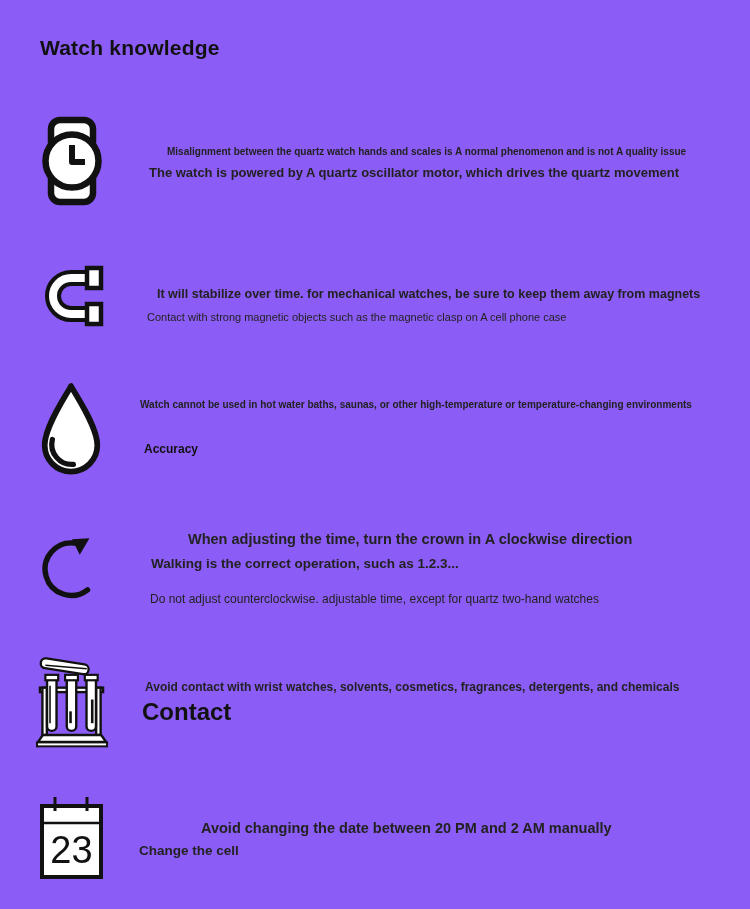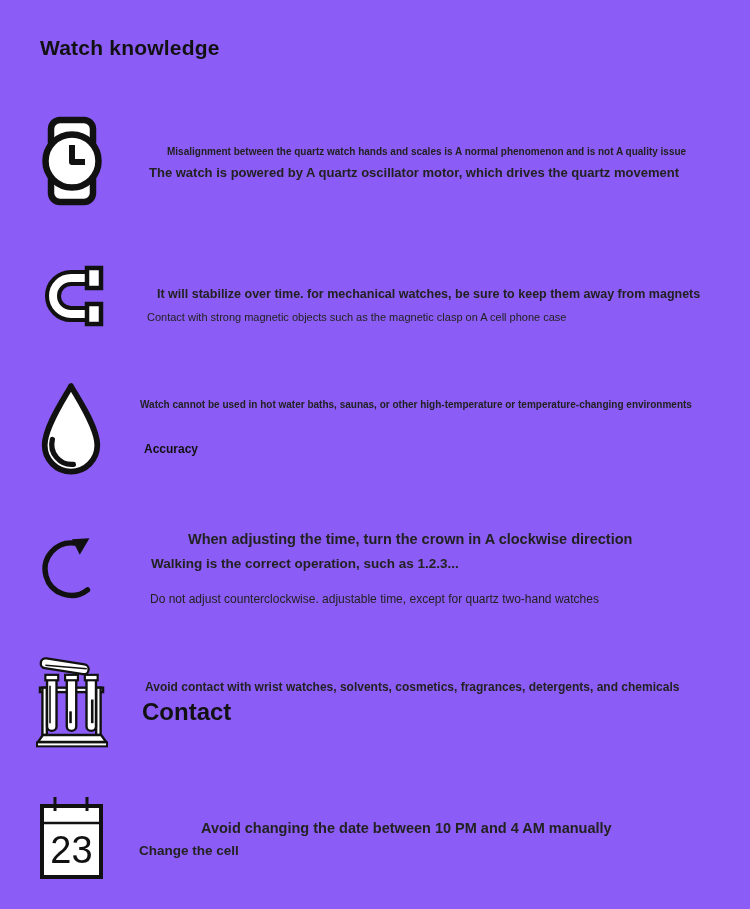--- a/index.html
+++ b/index.html
@@ -109,16 +109,16 @@
   <div class="line s5l1">Avoid contact with wrist watches, solvents, cosmetics, fragrances, detergents, and chemicals</div>
   <div class="line s5l2">Contact</div>
 
   <svg class="icon icon-calendar" width="63" height="88" viewBox="0 0 63 88">
     <rect x="2" y="11" width="59" height="71" fill="#fff" stroke="#111" stroke-width="4"></rect>
     <line x1="2" y1="28" x2="61" y2="28" stroke="#111" stroke-width="2.5"></line>
     <line x1="15" y1="2" x2="15" y2="16" stroke="#111" stroke-width="3"></line>
     <line x1="47" y1="2" x2="47" y2="16" stroke="#111" stroke-width="3"></line>
     <text class="cal-num" x="31.5" y="68" font-size="38" fill="#111" text-anchor="middle">23</text>
   </svg>
-  <div class="line s6l1">Avoid changing the date between 10 PM and 4 AM manually</div>
+  <div class="line s6l1">Avoid changing the date between 20 PM and 2 AM manually</div>
   <div class="line s6l2">Change the cell</div>
 
 </div>
 
 </body></html>

